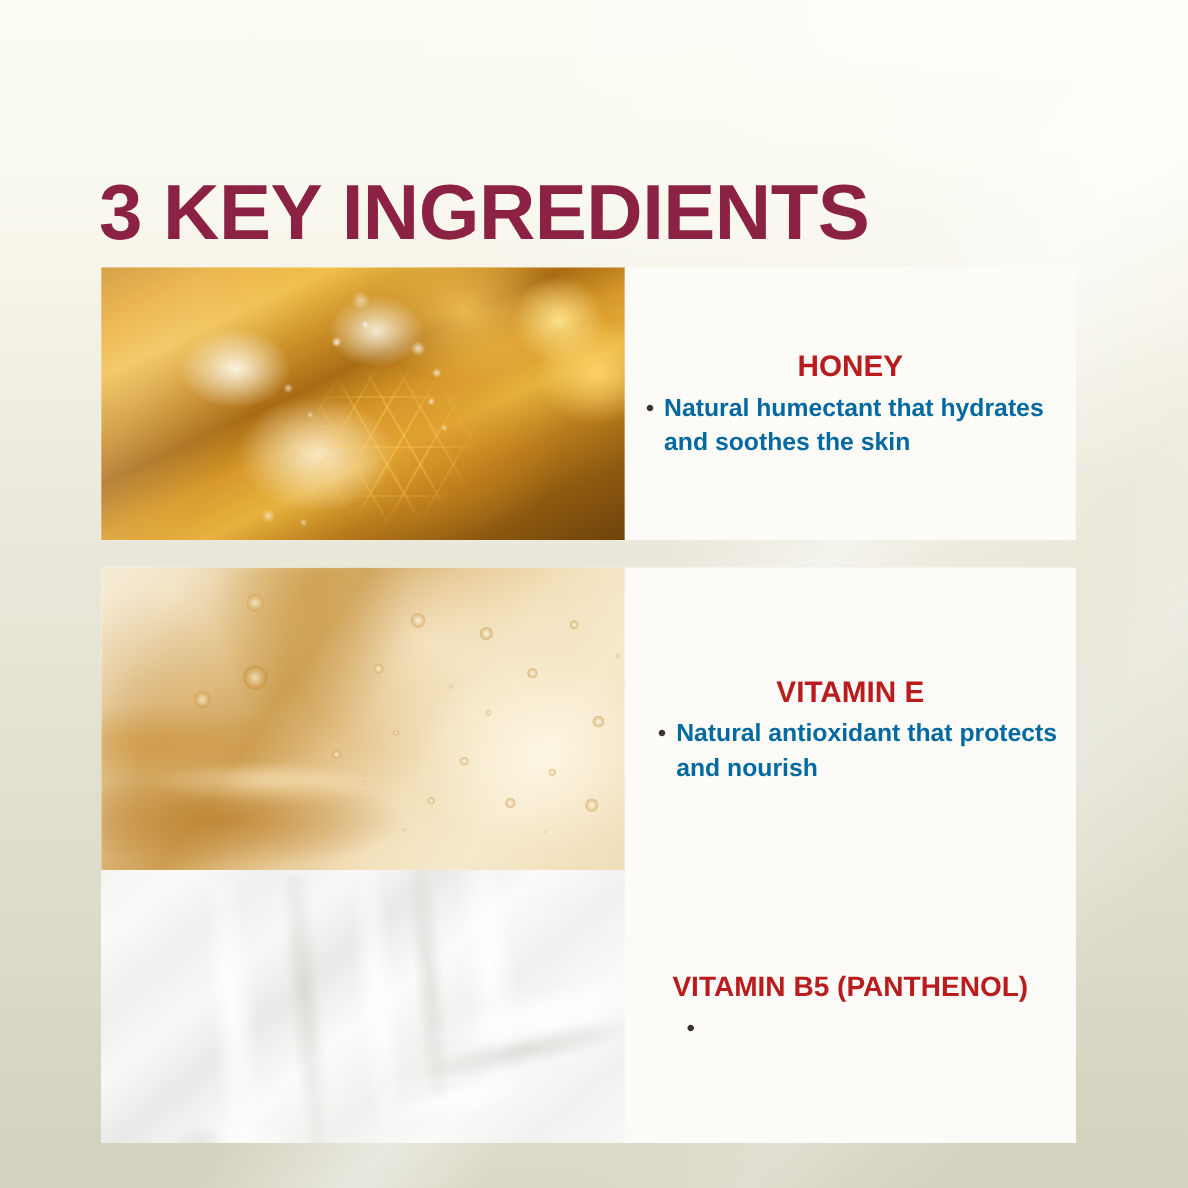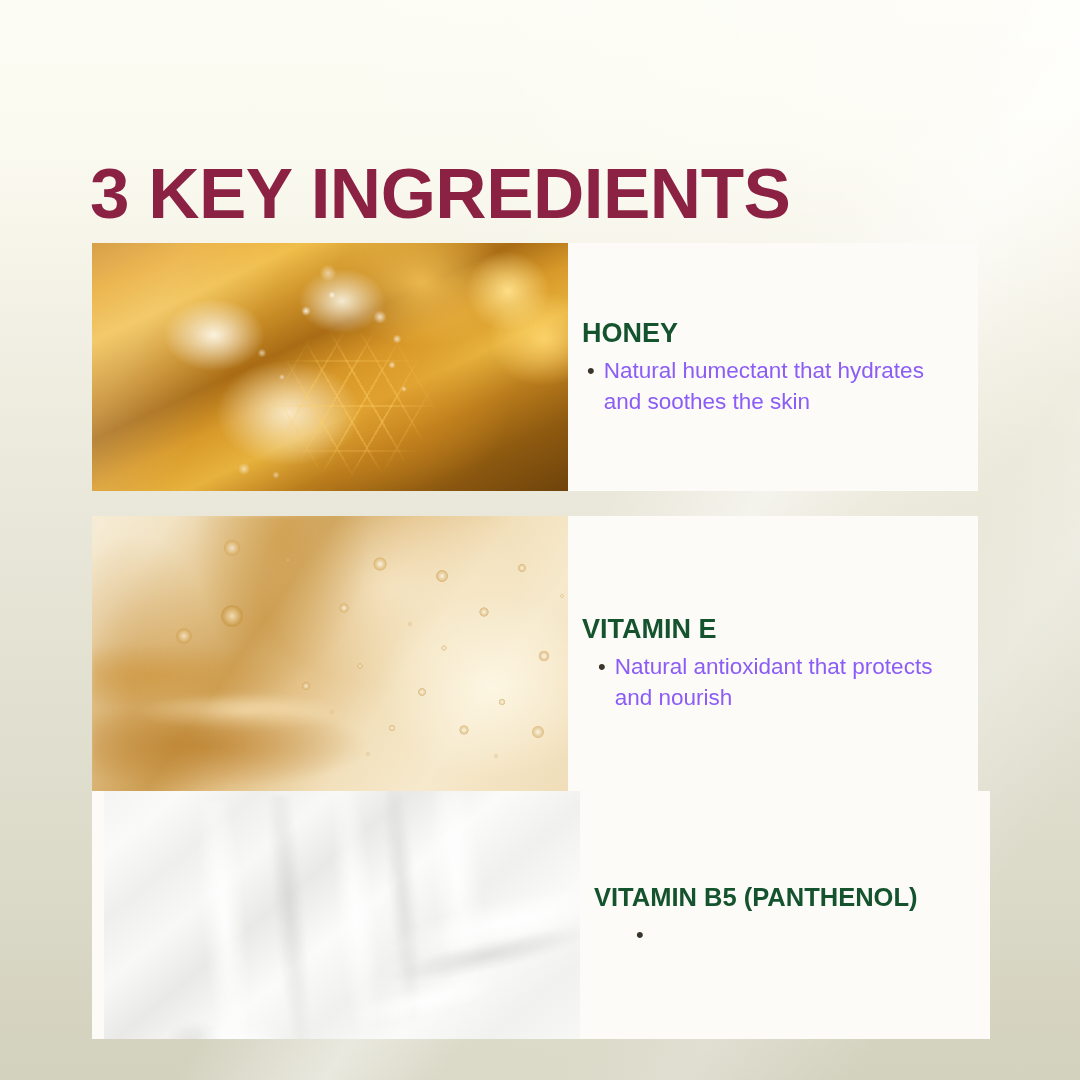--- a/index.html
+++ b/index.html
@@ -77,64 +77,64 @@
   .card {
     position: absolute;
     left: 92px;
     width: 886px;
     display: flex;
     background: #FCFBF8;
     overflow: hidden;
   }
   #card-0 { top: 243px;  height: 248px; }
   #card-1 { top: 516px;  height: 294px; }
-  #card-2 { top: 791px;  height: 248px; padding-left: 12px; }
+  #card-2 { top: 791px;  height: 248px; }
 
   .card-photo {
     width: 476px;
     flex: 0 0 476px;
     position: relative;
     overflow: hidden;
   }
   .card-text {
     flex: 1 1 auto;
     position: relative;
     background: #FCFBF8;
     display: flex;
     flex-direction: column;
     justify-content: center;
     padding: 0 14px 0 14px;
     box-sizing: border-box;
   }
 
   .ing-name {
-    text-align: left;
+    text-align: center;
     font-weight: 700;
-    color: #14532d;
+    color: #b91c1c;
     font-size: 27px;
     line-height: 32px;
     margin: 0 0 6px 0;
     white-space: nowrap;
   }
   #card-2 .ing-name { font-size: 25.5px; }
 
   .bullet-row {
     display: flex;
     align-items: flex-start;
     gap: 9px;
   }
   .bullet-dot {
     color: #3A342B;
     font-size: 22px;
     line-height: 31px;
     flex: 0 0 auto;
   }
   .bullet-text {
-    color: #8b5cf6;
-    font-weight: 400;
+    color: #0369a1;
+    font-weight: 700;
     font-size: 22.5px;
     line-height: 31px;
   }
   #card-0 .bullet-row { padding-left: 5px; }
   #card-1 .bullet-row { padding-left: 16px; }
   #card-2 .bullet-row { padding-left: 42px; }
 
   
   .photo-honey {
     background:

